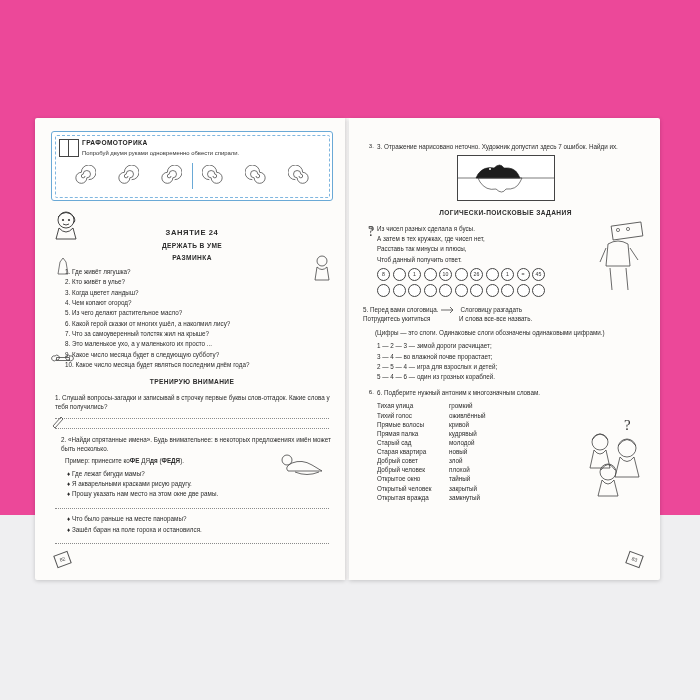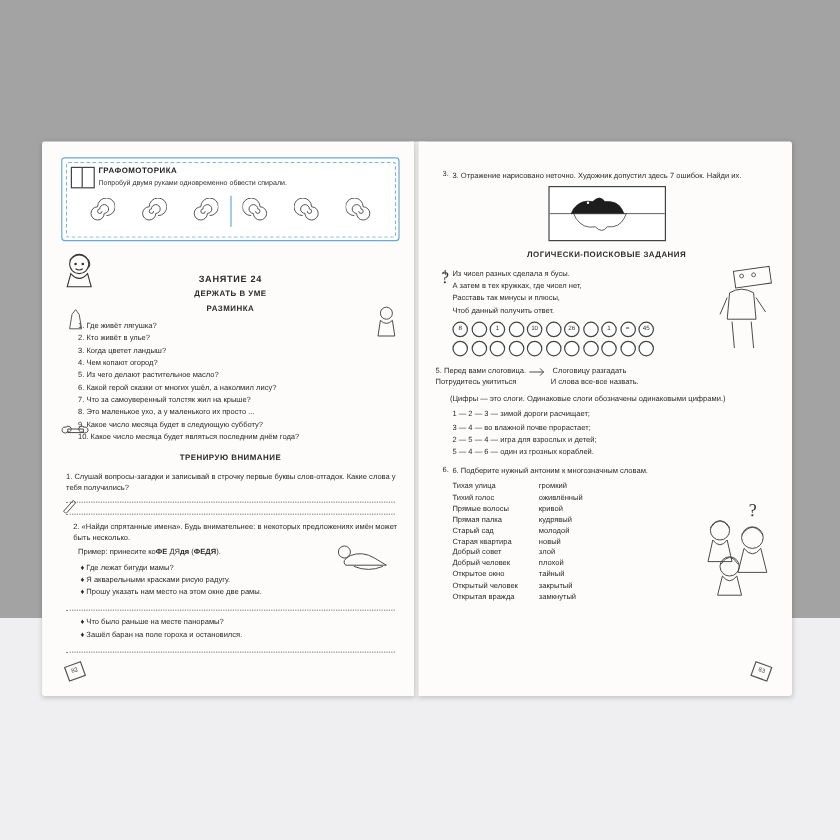--- a/index.html
+++ b/index.html
@@ -6,21 +6,21 @@
   body{
     width:700px;height:700px;
     background:#efeff1;
     font-family:"Liberation Sans", sans-serif;
     overflow:hidden;
   }
   .spread{
     position:absolute;
     left:0;top:0;
     width:700px;height:515px;
-    background:#a3a3a3;
+    background:#ec4899;
   }
   .page{
     position:absolute;
     background:#fdfcfa;
     top:118px;
     height:462px;
     box-shadow:0 1px 4px rgba(0,0,0,.18);
   }
   .page.left{left:35px;width:310px;border-radius:2px 0 0 2px;}
   .page.right{left:349px;width:311px;border-radius:0 2px 2px 0;}

